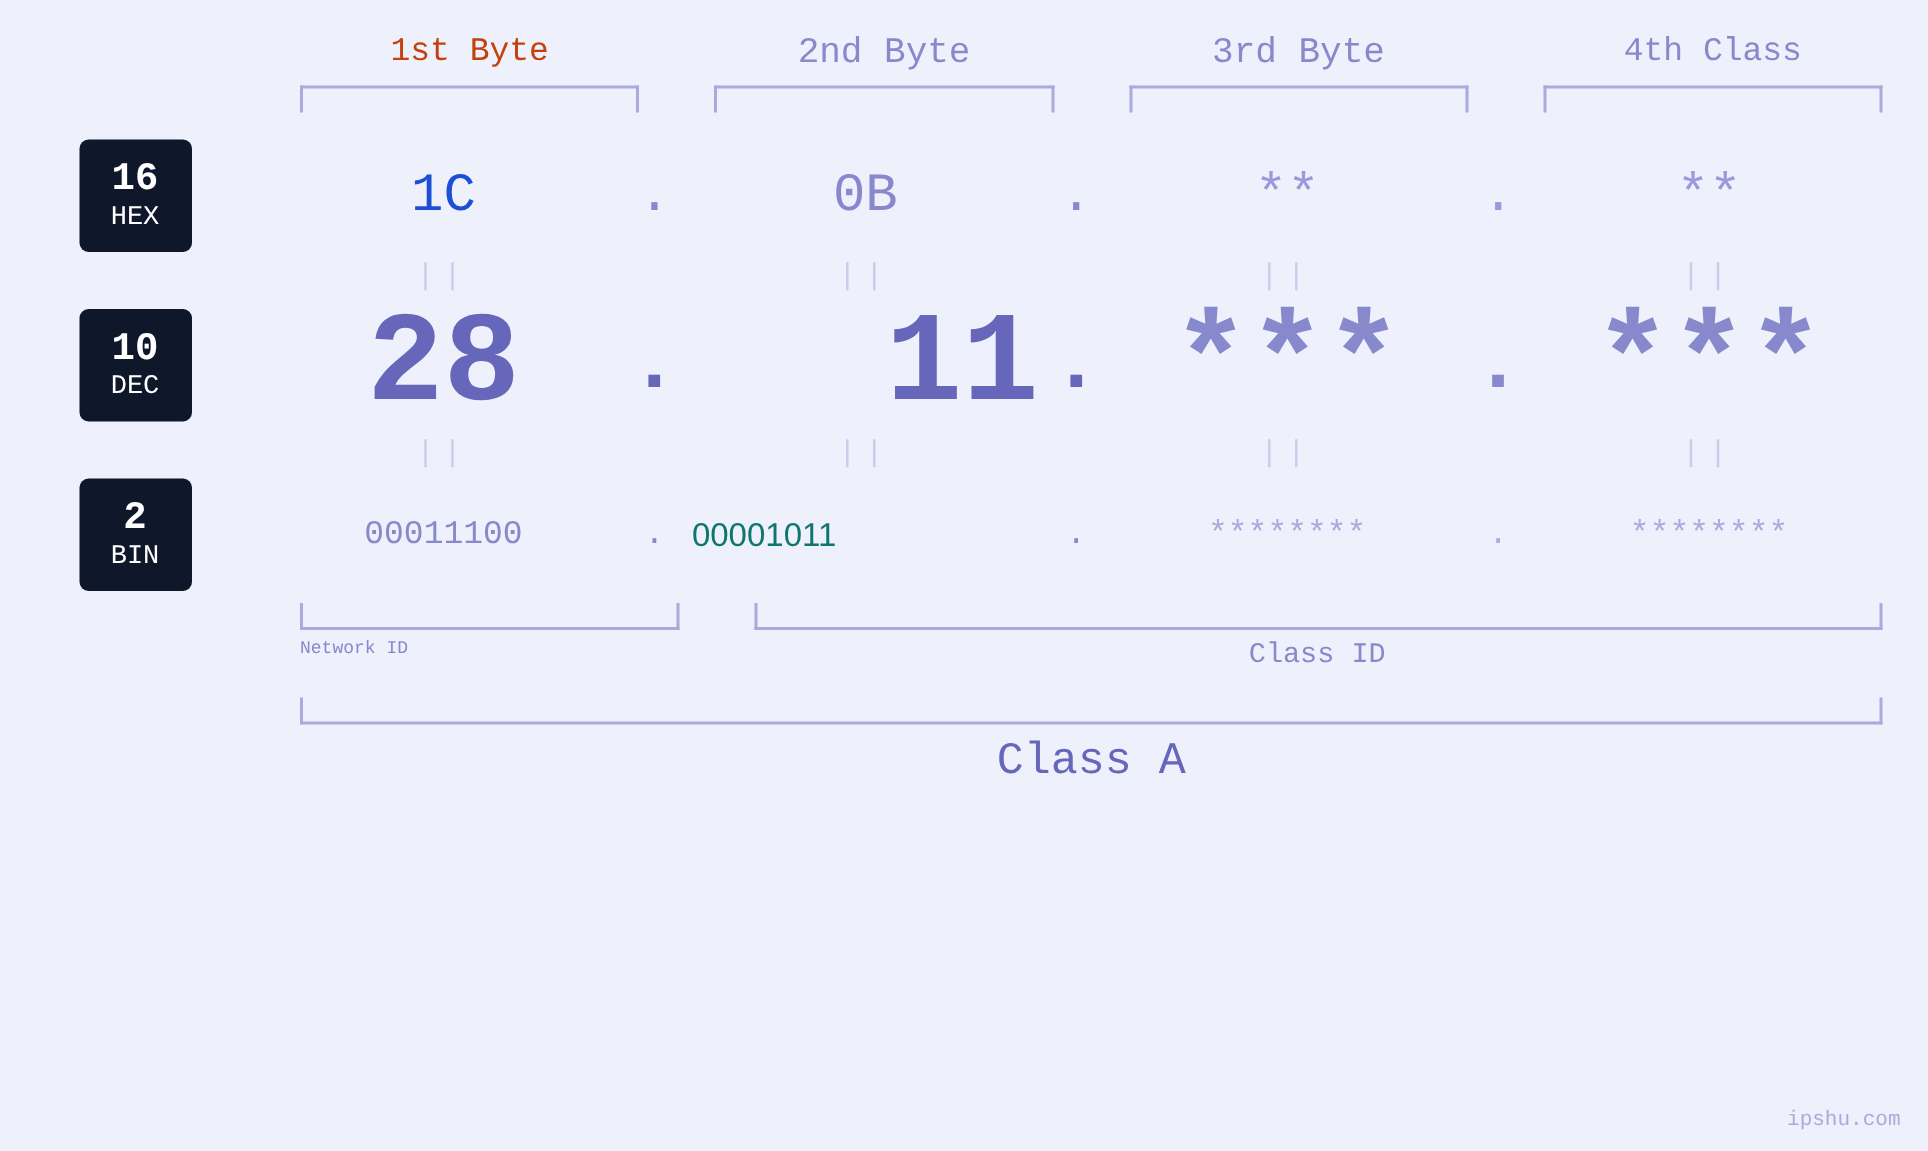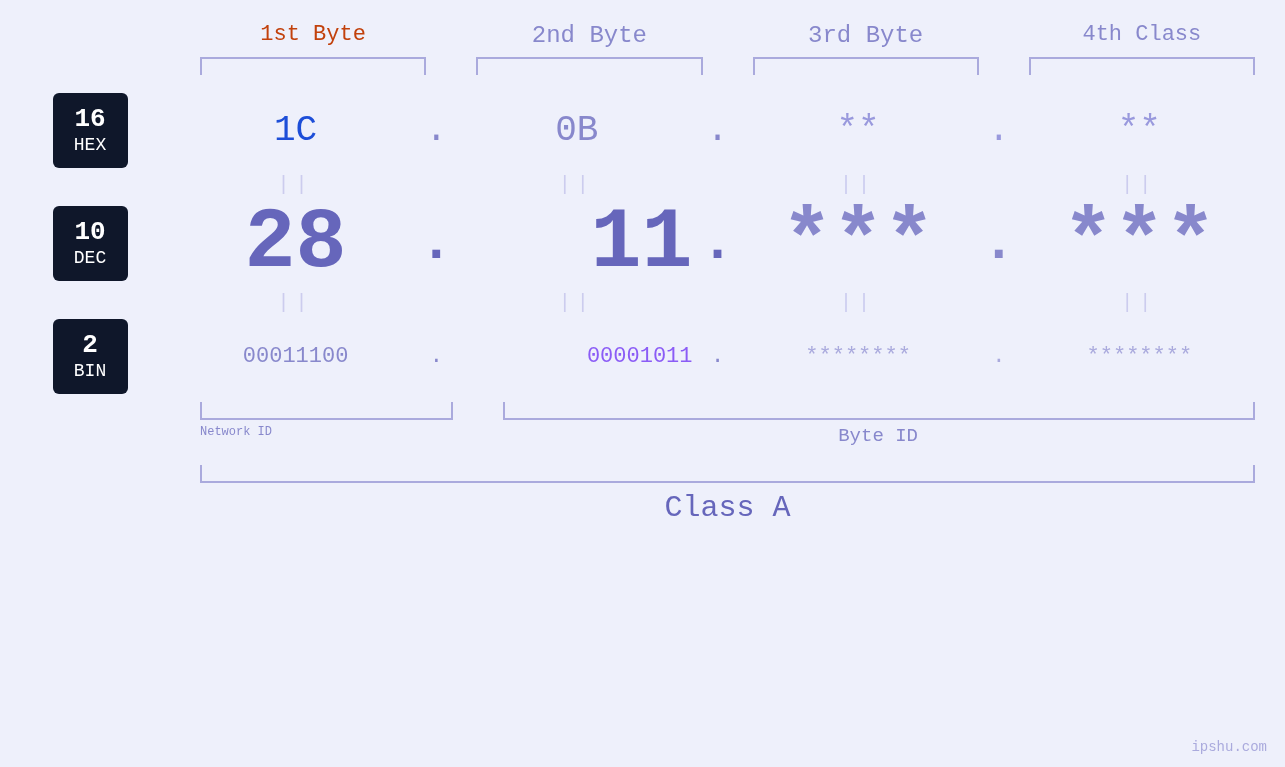--- a/index.html
+++ b/index.html
@@ -130,38 +130,38 @@
 
     <div style="width:80px; margin-right:50px; display:flex; justify-content:center;">
       <div class="badge">
         <span class="badge-number">2</span>
         <span class="badge-label">BIN</span>
       </div>
     </div>
 
     <div style="flex:1; text-align:center; color:#8888cc; font-size:22px; font-family:'Courier New',monospace;">00011100</div>
     <div style="width:50px; text-align:center; color:#8888cc; font-size:22px;">.</div>
-    <div style="flex:1; text-align:right; color:#8b5cf6; font-size:22px; font-family:Liberation Mono, monospace;">00001011</div>
+    <div style="flex:1; text-align:left; color:#0f766e; font-size:22px; font-family:Liberation Sans, sans-serif;">00001011</div>
     <div style="width:50px; text-align:center; color:#8888cc; font-size:22px;">.</div>
     <div style="flex:1; text-align:center; color:#aaaadd; font-size:22px; font-family:'Courier New',monospace;">********</div>
     <div style="width:50px; text-align:center; color:#aaaadd; font-size:22px;">.</div>
     <div style="flex:1; text-align:center; color:#aaaadd; font-size:22px; font-family:'Courier New',monospace;">********</div>
   </div>
 
   <div style="display:flex; margin-left:200px; margin-top:8px; margin-right:30px;">
     <div style="flex:1; height:18px; border-bottom:2px solid #aaaadd; border-left:2px solid #aaaadd; border-right:2px solid #aaaadd;"></div>
     <div style="width:50px;"></div>
     <div style="flex:3; height:18px; border-bottom:2px solid #aaaadd; border-left:2px solid #aaaadd; border-right:2px solid #aaaadd; display:flex; align-items:stretch;">
     </div>
   </div>
 
   <div style="display:flex; margin-left:200px; margin-top:5px; margin-right:30px;">
     <div style="flex:1; text-align:left; color:#8888cc; font-size:12px; font-family:'Courier New',monospace;">Network ID</div>
     <div style="width:50px;"></div>
-    <div style="flex:3; text-align:center; color:#8888cc; font-size:19px; font-family:'Courier New',monospace;">Byte ID</div>
+    <div style="flex:3; text-align:center; color:#8888cc; font-size:19px; font-family:'Courier New',monospace;">Class ID</div>
   </div>
 
   <div style="margin-left:200px; margin-top:18px; margin-right:30px;">
     <div style="width:100%; height:18px; border-bottom:2px solid #aaaadd; border-left:2px solid #aaaadd; border-right:2px solid #aaaadd;"></div>
   </div>
 
   <div style="margin-left:200px; margin-top:8px; margin-right:30px; text-align:center; color:#6666bb; font-size:30px; font-family:'Courier New',monospace;">Class A</div>
 
   <div style="position:absolute; bottom:12px; right:18px; color:#aaaadd; font-size:14px; font-family:'Courier New',monospace;">ipshu.com</div>
 

